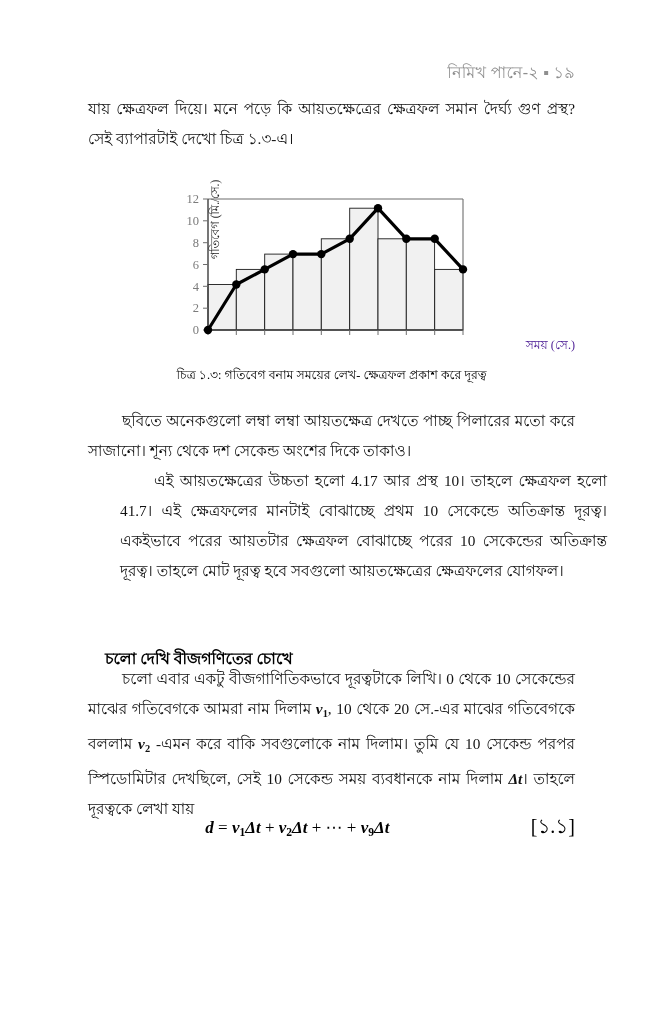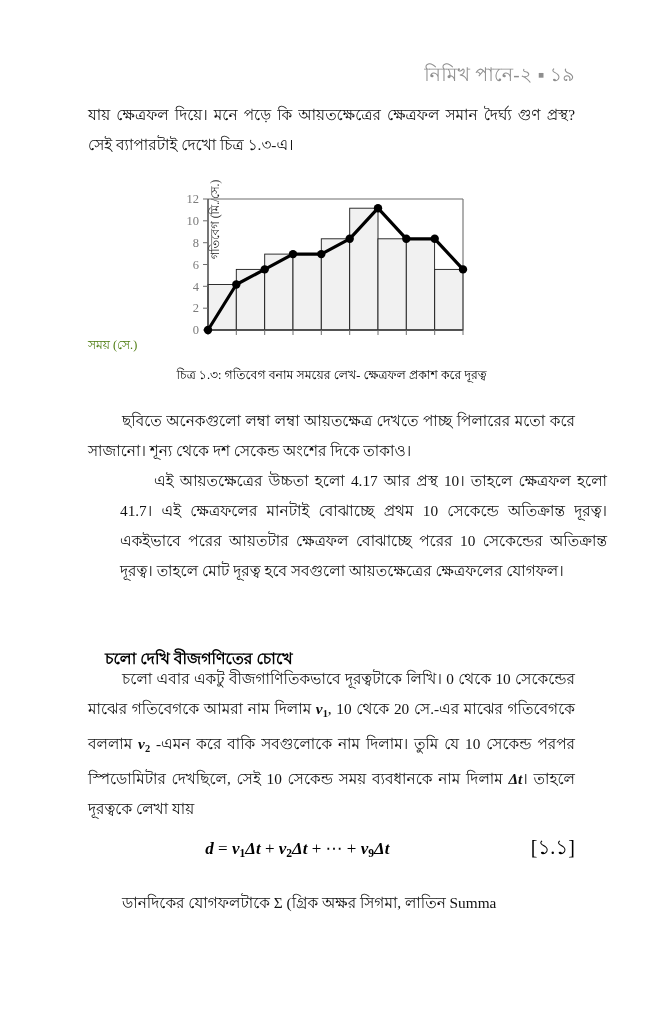--- a/index.html
+++ b/index.html
@@ -21,21 +21,21 @@
     left: 0; top: 0;
     width: 663px;
     height: 1024px;
   }
 
   
   .running-head {
     position: absolute;
     right: 88px;
     top: 60px;
-    font-size: 19px;
+    font-size: 16px;
     color: #8e8e8e;
     letter-spacing: 0.3px;
     white-space: nowrap;
   }
 
   
   .col {
     position: absolute;
     left: 88px;
     width: 487px;
@@ -89,23 +89,23 @@
     transform-origin: 50% 50%;
     font-size: 11.5px;
     color: #222;
     white-space: nowrap;
   }
   .xlabel {
     position: absolute;
     left: 0;
     top: 150px;
     width: 487px;
-    text-align: left;
+    text-align: right;
     font-size: 12.2px;
-    color: #4d7c0f;
+    color: #4c1d95;
   }
 
   
   .equation-row {
     position: absolute;
     left: 88px;
     width: 487px;
     display: flex;
     align-items: baseline;
     justify-content: space-between;
@@ -128,21 +128,21 @@
   var { font-style: italic; font-weight: bold; }
   sub { font-size: 0.68em; font-style: normal; vertical-align: -0.28em; }
 </style>
 </head>
 <body>
 
 <div class="page">
 
   <div class="running-head">নিমিখ পানে-২ ▪ ১৯</div>
 
-  <div class="col" style="top:100px;">
+  <div class="col" style="top:94px;">
     <p class="body">যায় ক্ষেত্রফল দিয়ে। মনে পড়ে কি আয়তক্ষেত্রের ক্ষেত্রফল সমান দৈর্ঘ্য গুণ প্রস্থ? সেই ব্যাপারটাই দেখো চিত্র ১.৩-এ।</p>
   </div>
 
   <div class="figure">
     <div class="chart-wrap">
 
       <div class="ylabel">গতিবেগ (মি./সে.)</div>
 
       <svg width="487" height="152" viewBox="0 0 487 152" style="position:absolute;left:0;top:0;">
 
@@ -239,22 +239,19 @@
   </div>
 
   <div class="col" style="top:628px;">
     <p class="section-head">চলো দেখি বীজগণিতের চোখে</p>
   </div>
 
   <div class="col" style="top:664px;">
     <p class="body indent"><span>চলো এবার একটু বীজগাণিতিকভাবে দূরত্বটাকে লিখি। 0 থেকে 10 সেকেন্ডের মাঝের গতিবেগকে আমরা নাম দিলাম </span><var><span>v</span><sub>1</sub></var><span>, 10 থেকে 20 সে.-এর মাঝের গতিবেগকে বললাম </span><var><span>v</span><sub>2</sub></var><span> -এমন করে বাকি সবগুলোকে নাম দিলাম। তুমি যে 10 সেকেন্ড পরপর স্পিডোমিটার দেখছিলে, সেই 10 সেকেন্ড সময় ব্যবধানকে নাম দিলাম </span><var>Δt</var><span>। তাহলে দূরত্বকে লেখা যায়</span></p>
   </div>
 
-  <div class="equation-row" style="top:832px;gap:16px;">
+  <div class="equation-row" style="top:811px;gap:16px;">
     <div class="equation"><var>d</var><span class="up"> = </span><var><span>v</span><sub>1</sub><span>Δt</span></var><span class="up"> + </span><var><span>v</span><sub>2</sub><span>Δt</span></var><span class="up"> + ⋯ + </span><var><span>v</span><sub>9</sub><span>Δt</span></var></div>
     <div class="eqno">[১.১]</div>
   </div>
 
-  <div class="col" style="top:888px;">
-    <p class="body indent">ডানদিকের যোগফলটাকে Σ (গ্রিক অক্ষর সিগমা, লাতিন Summa</p>
-  </div>
 
 </div>
 
 </body></html>

